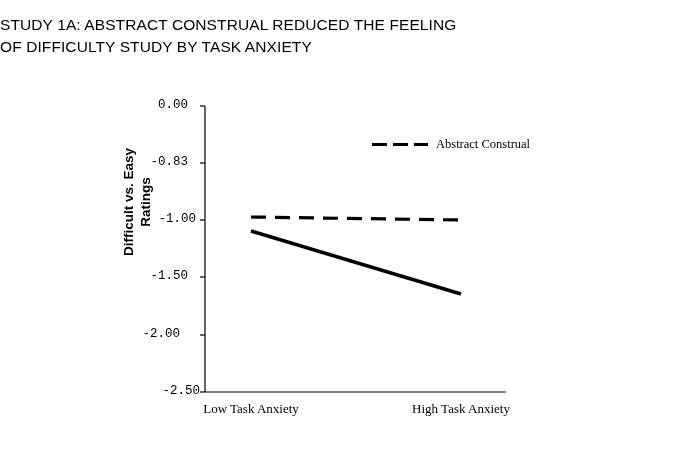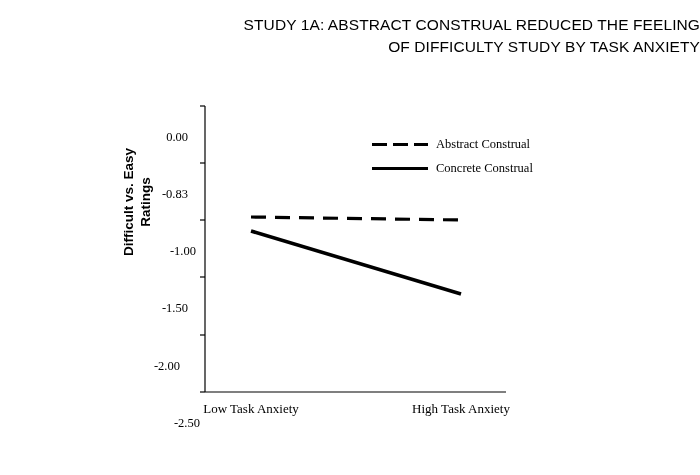--- a/index.html
+++ b/index.html
@@ -22,21 +22,21 @@
     width: 700px;
     height: 475px;
   }
 
   
   #title-block {
     position: absolute;
     left: 0;
     top: 14px;
     width: 700px;
-    text-align: right;
+    text-align: left;
     font-size: 15.5px;
     line-height: 22px;
     letter-spacing: 0.1px;
   }
   #title-block .tline {
     display: block;
     white-space: pre;
   }
 
   
@@ -73,22 +73,21 @@
     font-weight: bold;
     font-size: 13.5px;
   }
 
   
   .ytick {
     position: absolute;
     width: 60px;
     text-align: right;
     font-size: 12.5px;
-    font-family: Liberation Serif, serif;
-    margin-top: 32px;
+    font-family: Liberation Mono, monospace;
   }
   .xtick {
     position: absolute;
     font-size: 13px;
     font-family: "Liberation Serif", serif;
     text-align: center;
   }
 
   
   #legend {
@@ -175,22 +174,16 @@
 
     <div id="legend">
       <div class="legend-row">
         <span class="legend-key">
           <span class="dashseg" style="left:0px; width:15px;"></span>
           <span class="dashseg" style="left:21px; width:15px;"></span>
           <span class="dashseg" style="left:42px; width:14px;"></span>
         </span>
         <span class="legend-label">Abstract Construal</span>
       </div>
-      <div class="legend-row">
-        <span class="legend-key">
-          <span class="solid"></span>
-        </span>
-        <span class="legend-label">Concrete Construal</span>
-      </div>
     </div>
 
   </div>
 </div>
 
 </body></html>

